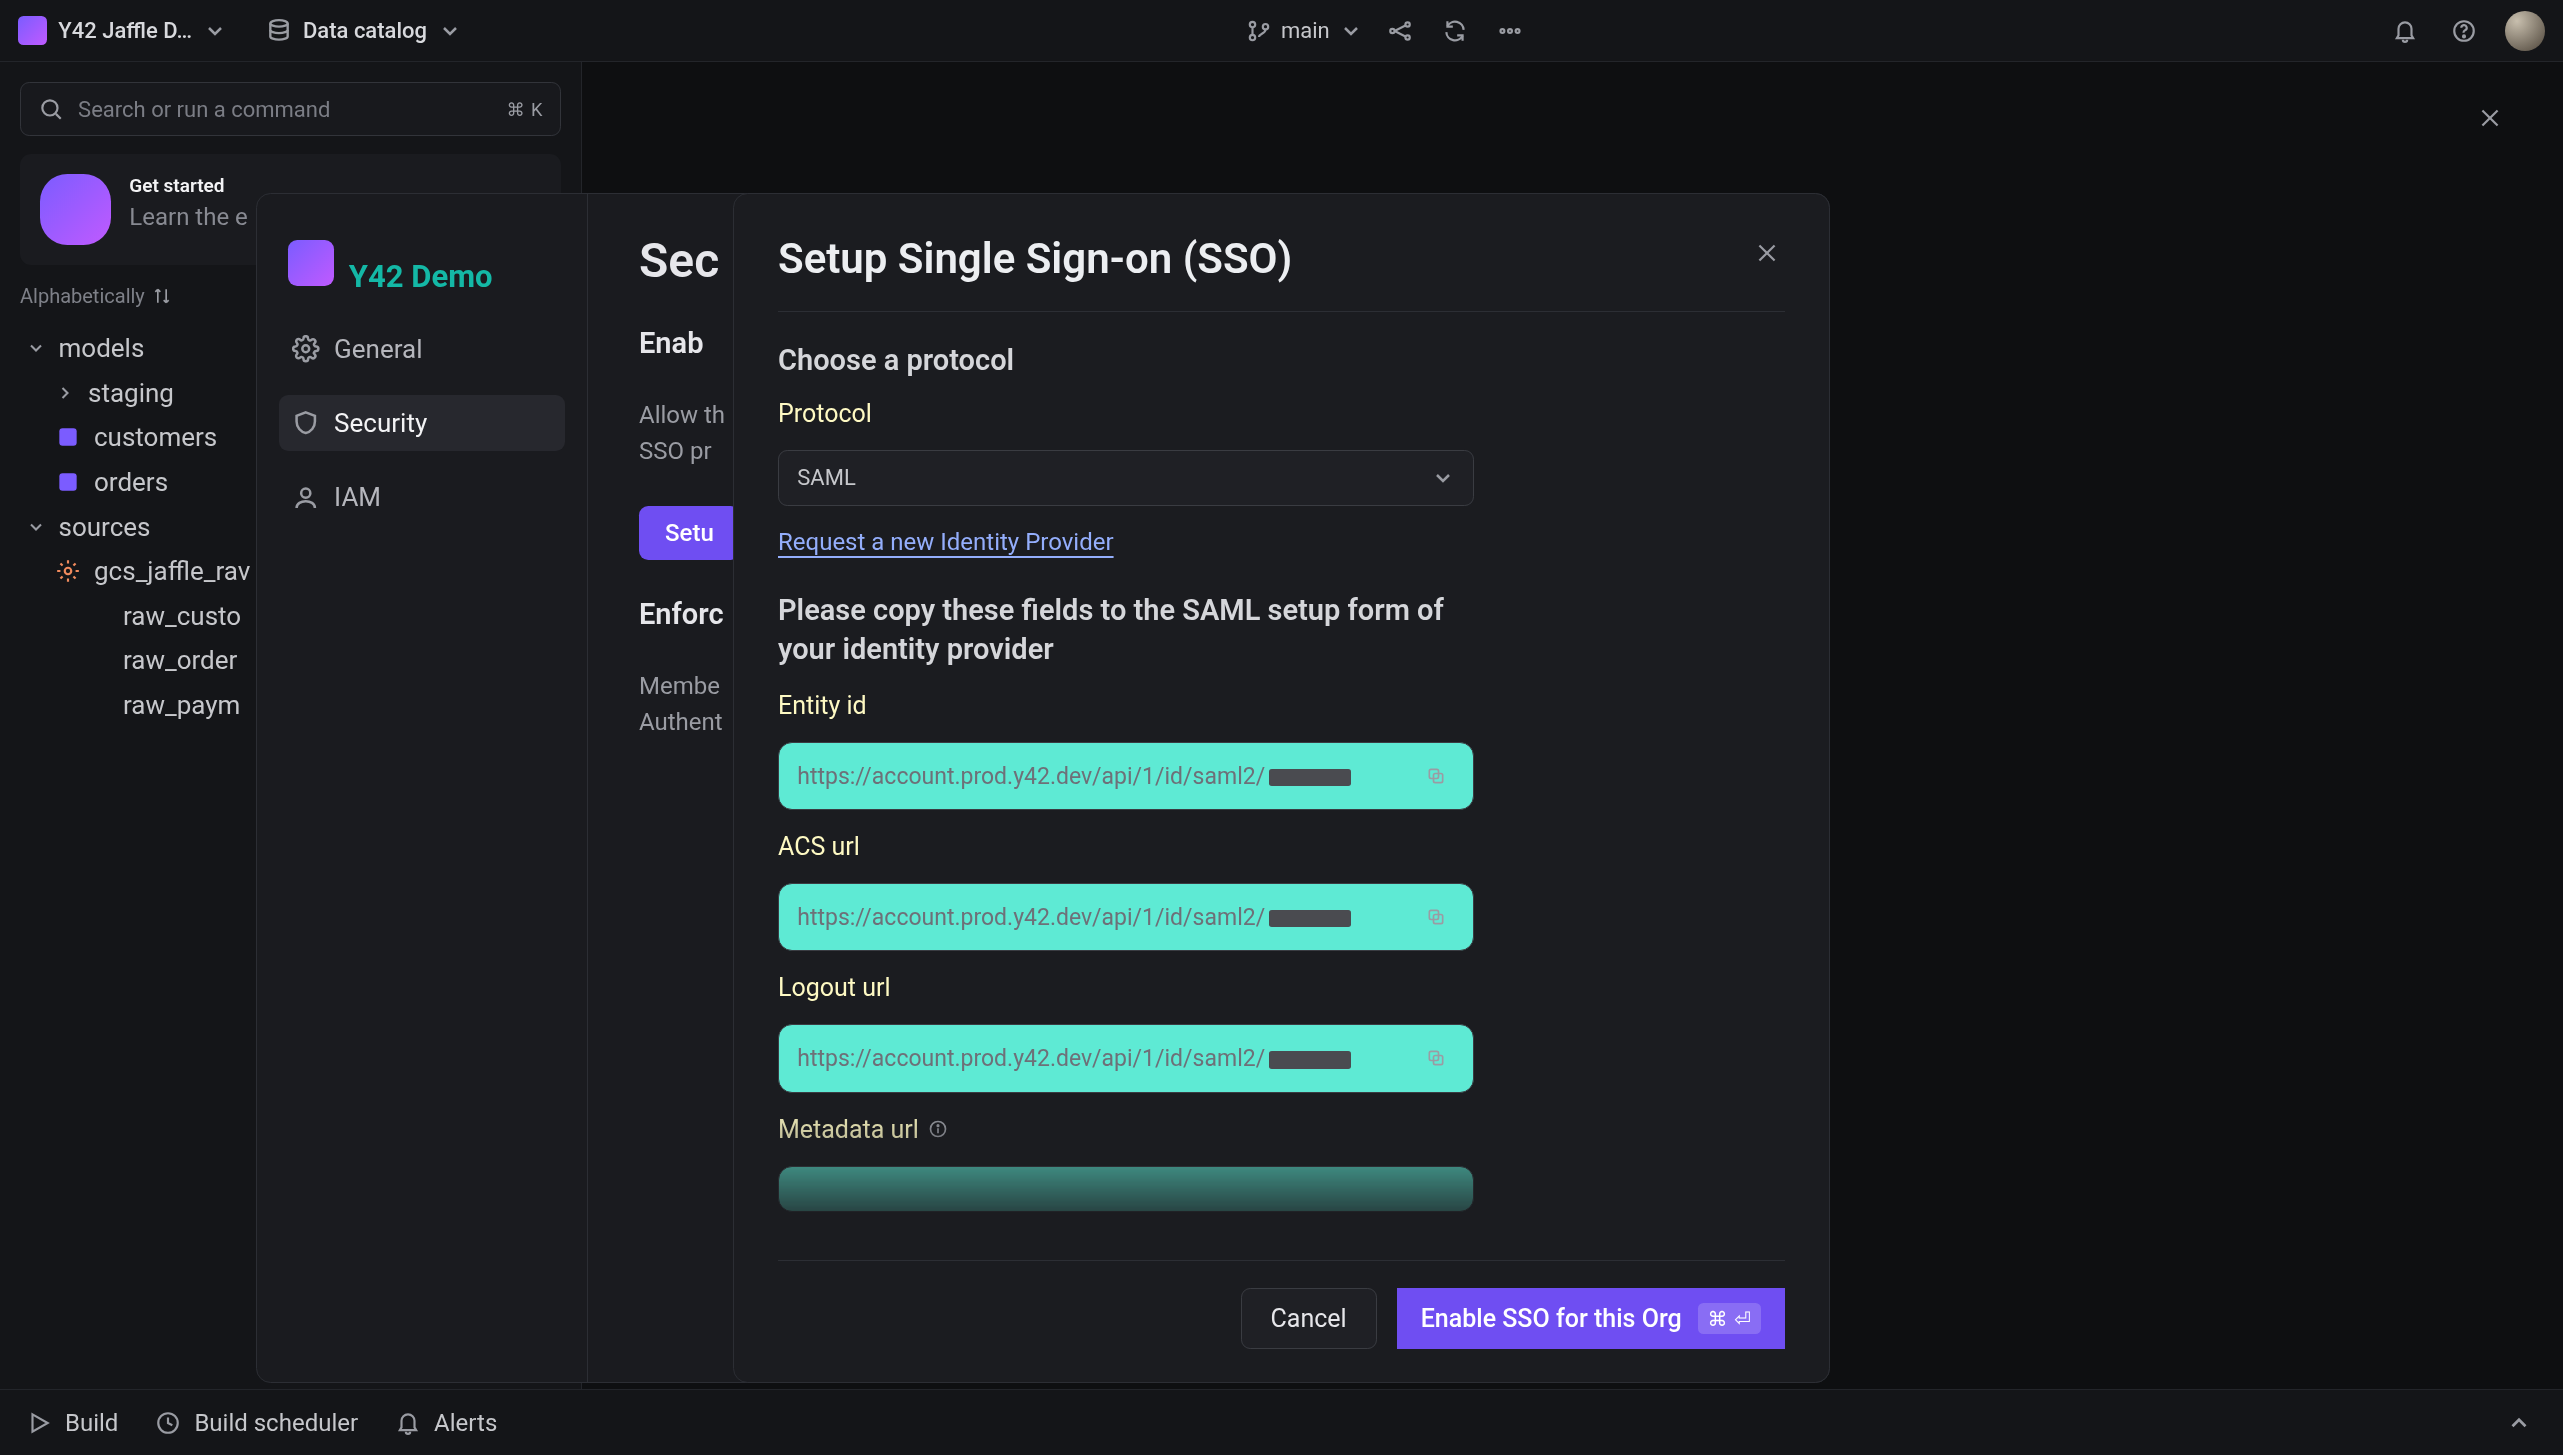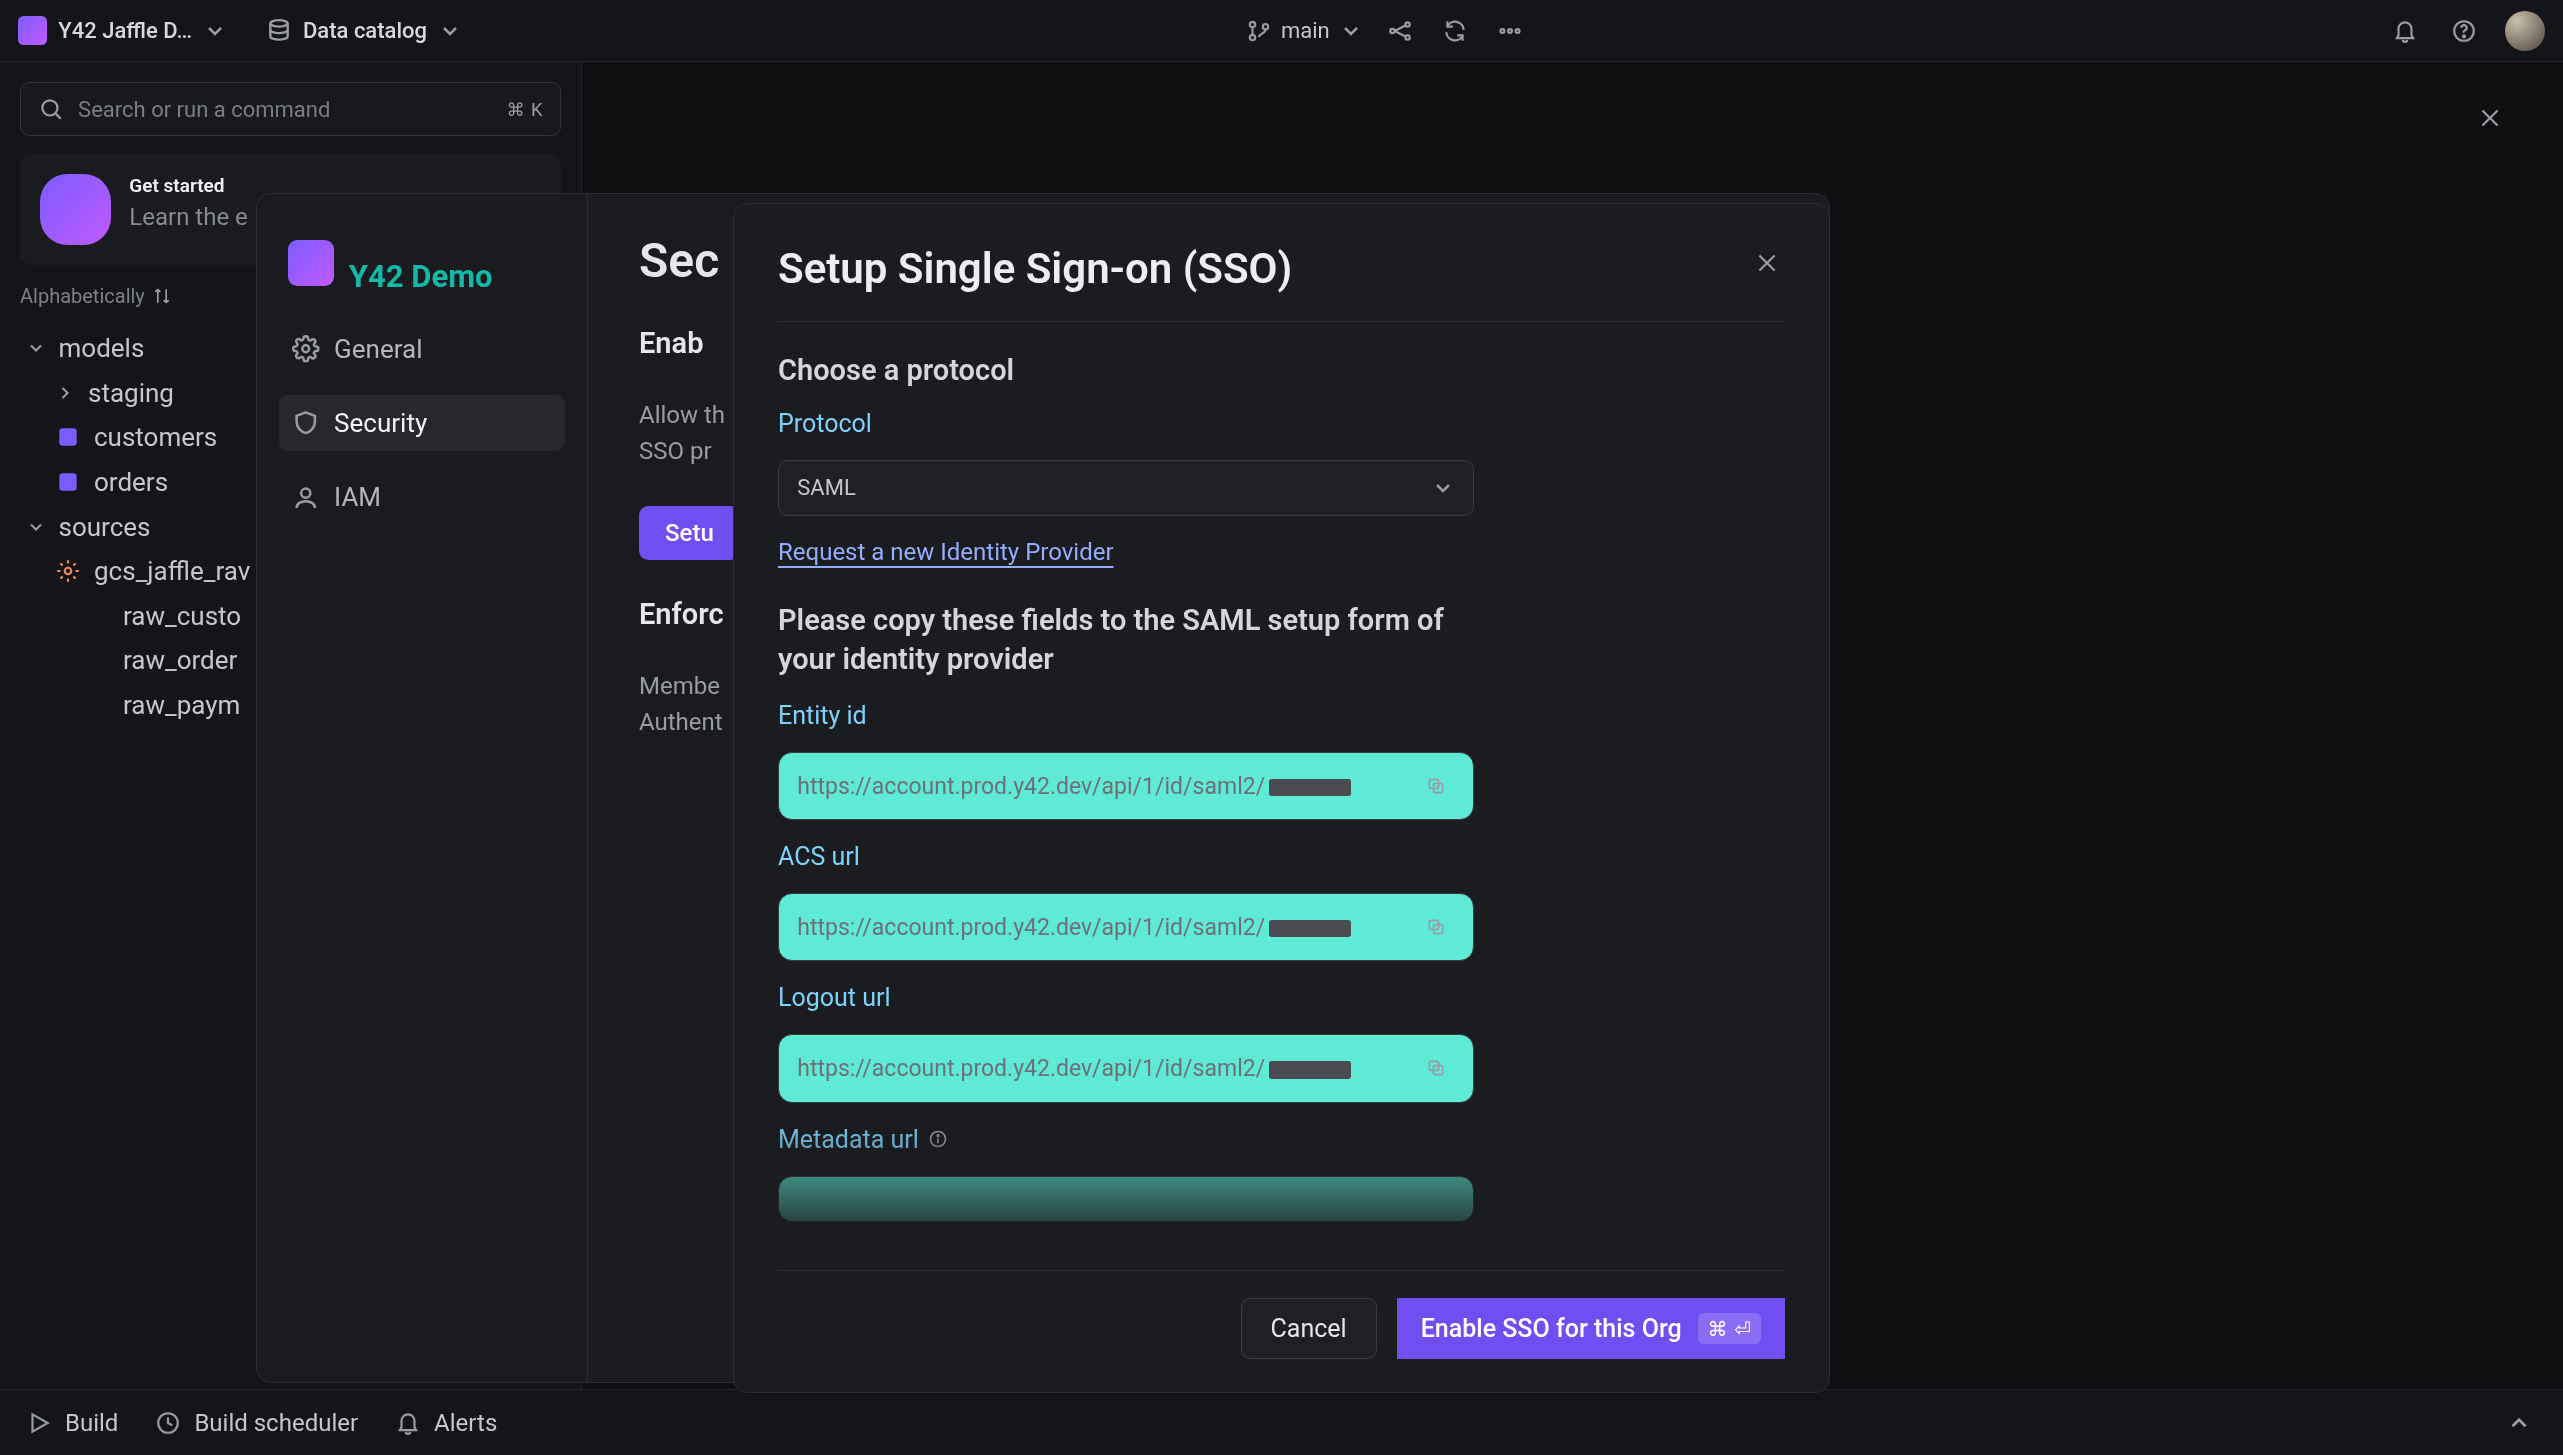--- a/index.html
+++ b/index.html
@@ -57,30 +57,30 @@
   .settings-nav .navitem.active { background: #27282e; color: #f3f3f5; }
   .nav-ico { width: 27.5px; height: 27.5px; fill: none; stroke: #9a9ca3; stroke-width: 2.2; }
 
   .settings-body { flex: 1; padding: 38px 51px; color: #cfd0d4; display: flex; flex-direction: column; gap: 37px; }
   .settings-body .title { font-size: 48px; font-weight: 600; color: #e6e6ea; }
   .sectionh { font-size: 29px; font-weight: 600; color: #e6e6ea; }
   .sectionp { font-size: 24px; color: #9a9ca3; line-height: 1.5; }
   .btn-primary { display: inline-flex; align-items: center; justify-content: center; background: #6f4ef2; color: #fff; font-size: 24px; font-weight: 500; padding: 13px 26px; border-radius: 9.2px; width: fit-content; }
 
   
-  .sso-modal { position: absolute; top: 131px; left: 151px; width: 1097px; height: 1190px; background: #1b1c20; border: 0.9px solid #2c2e34; border-radius: 14.6px; padding: 40px 44px 0 44px; display: flex; flex-direction: column; margin-top: 10px; }
+  .sso-modal { position: absolute; top: 131px; left: 151px; width: 1097px; height: 1190px; background: #1b1c20; border: 0.9px solid #2c2e34; border-radius: 14.6px; padding: 40px 44px 0 44px; display: flex; flex-direction: column; }
   .sso-modal .m-head { display: flex; justify-content: space-between; align-items: flex-start; }
   .sso-modal .m-title { font-size: 42px; font-weight: 600; color: #eceef1; }
   .sso-modal hr { border: none; border-top: 0.9px solid #2c2e34; margin: 27.5px 0 31px 0; }
   .sso-modal .m-body { flex: 1; overflow: hidden; display: flex; flex-direction: column; gap: 22px; }
   .sso-modal .m-body-inner { flex: 1; overflow: hidden; -webkit-mask-image: linear-gradient(to bottom, #000 85%, rgba(0,0,0,0)); mask-image: linear-gradient(to bottom, #000 85%, rgba(0,0,0,0)); display: flex; flex-direction: column; gap: 22px; }
 
   .field-label { font-size: 27.5px; font-weight: 500; color: #d5d6da; }
   .field-label.h2 { font-size: 29px; font-weight: 600; }
-  .sublabel { font-size: 25px; color: #7dd3fc; }
+  .sublabel { font-size: 25px; color: #fef9c3; }
   .select { display: flex; align-items: center; justify-content: space-between; border: 0.9px solid #3a3c42; border-radius: 9.2px; padding: 14.6px 18.3px; width: 696px; background: #1f2025; }
   .link-text { font-size: 24px; color: #94aefc; text-decoration: underline; text-underline-offset: 5.5px; }
 
   .ro-input { display: flex; align-items: center; justify-content: space-between; border: 0.9px solid #3a3c42; border-radius: 14px; padding: 14.6px 18.3px; width: 696px; background: #5eead4; }
   .ro-input .val { color: #6e7078; font-size: 23px; white-space: nowrap; overflow: hidden; text-overflow: clip; }
   .redact { display: inline-block; background: #4a4b50; border-radius: 2.7px; height: 17.4px; vertical-align: middle; margin: 0 3.7px; }
 
   .m-foot { display: flex; justify-content: flex-end; gap: 20px; padding: 27.5px 0 33px 0; border-top: 0.9px solid #2c2e34; }
   .btn-secondary { border: 0.9px solid #3a3c42; color: #e6e6ea; background: #1f2025; padding: 14.6px 29px; border-radius: 9.2px; font-size: 25px; }
   .btn-submit { display: inline-flex; align-items: center; gap: 16.5px; background: #6f4ef2; color: #fff; padding: 14.6px 24px; border-radius: 0; font-size: 25px; font-weight: 500; }

